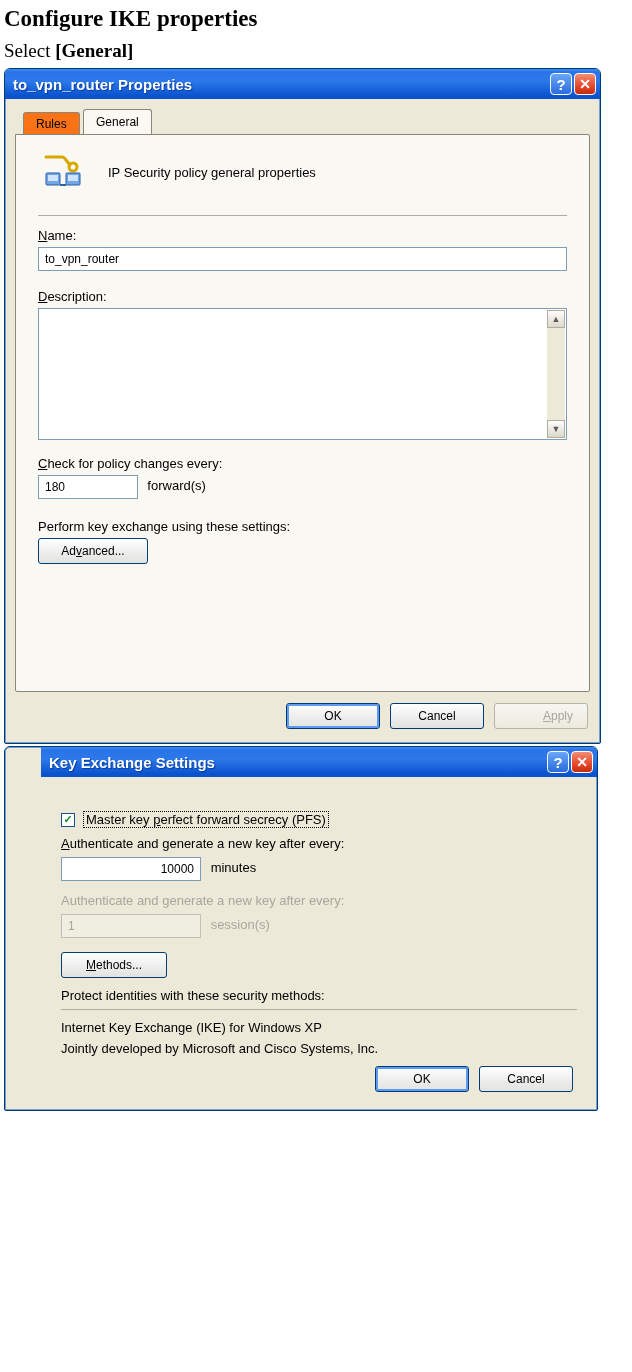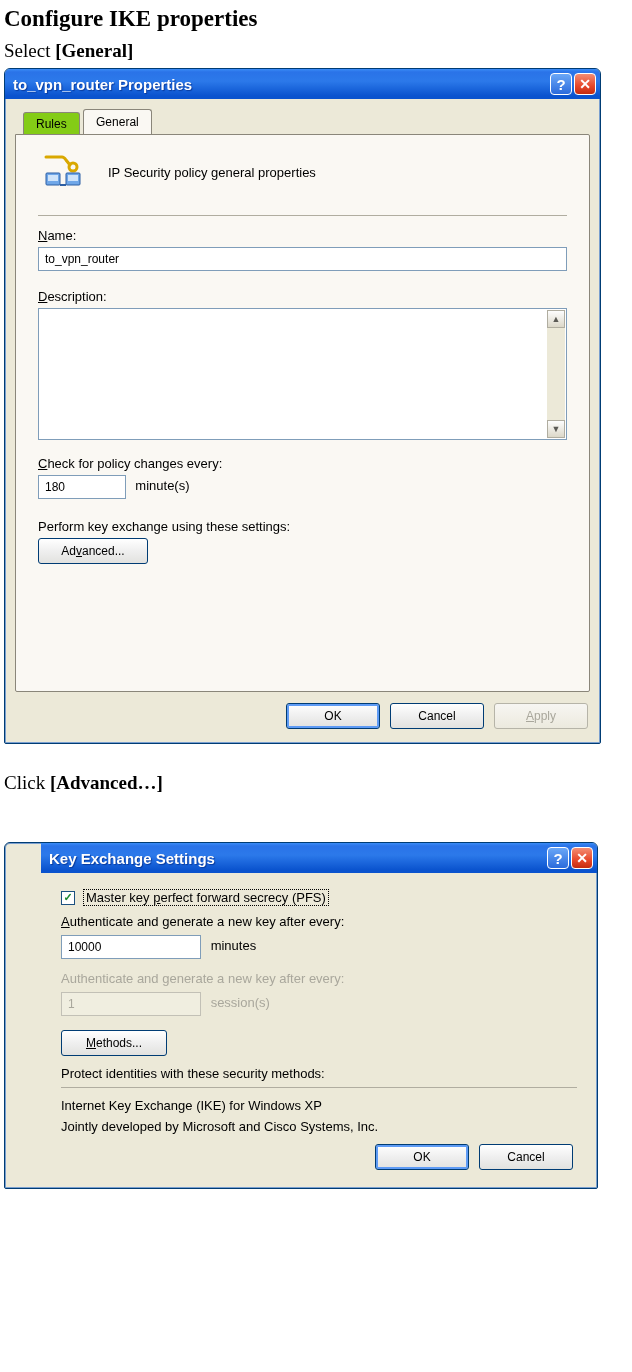--- a/index.html
+++ b/index.html
@@ -74,21 +74,21 @@
   .tabs {
     position: relative;
     margin: 10px 10px 0 18px;
     font-size: 12px;
     height: 26px;
   }
   .tab {
     display: inline-block;
     border: 1px solid #8a867a;
     border-bottom: none;
-    background: #84cc16;
+    background: #f97316;
     padding: 4px 12px;
     border-radius: 3px 3px 0 0;
     position: relative;
     top: 2px;
     color: #000;
   }
   .tab.active {
     background: #faf8f3;
     top: 0;
     padding-top: 5px;
@@ -152,21 +152,21 @@
     width: 18px; height: 18px;
     background: linear-gradient(#fdfdfd,#dcd8c9);
     border: 1px solid #b0ada0;
     box-sizing: border-box;
     display: flex; align-items: center; justify-content: center;
     font-size: 9px; color: #5b5a55;
   }
   .scroll-btn.down { position: absolute; bottom: 0; }
 
   .smallbox {
-    width: 88px;
+    width: 100px;
     height: 24px;
     border: 1px solid #7f9db9;
     background: #fff;
     font-family: Tahoma, sans-serif;
     font-size: 12px;
     padding: 2px 6px;
     box-sizing: border-box;
     display: inline-block;
     vertical-align: middle;
   }
@@ -180,20 +180,21 @@
     border-radius: 3px;
     font-family: Tahoma, sans-serif;
     font-size: 12px;
     padding: 0 14px;
     color: #000;
   }
   .xp-button.disabled {
     color: #a9a79c;
     border-color: #b6b4a8;
     background: linear-gradient(#f7f6f2,#eceade);
+    text-align: right;
   }
   .xp-button.primary {
     box-shadow: 0 0 0 2px #5e9bf5 inset;
   }
 
   .button-row {
     display: flex;
     gap: 10px;
     justify-content: flex-end;
     padding: 10px 12px 14px 12px;
@@ -203,20 +204,21 @@
   .dlg2 { width: 556px; background:#ece9d8;padding-left:36px; }
   .dlg2-body {
     padding: 16px 20px 12px 20px;
     font-size: 13px;
   }
   .chk-line {
     display: flex;
     align-items: center;
     gap: 8px;
     margin-bottom: 8px;
+    margin-top: 18px;
   }
   .chk {
     width: 14px; height: 14px;
     border: 1px solid #1c5180;
     background: #fff;
     display: inline-flex; align-items: center; justify-content: center;
     font-size: 11px;
     color: #1e8a2f;
     box-sizing: border-box;
   }
@@ -299,41 +301,38 @@
         <div class="scroll-btn up">▲</div>
         <div class="scroll-btn down">▼</div>
       </div>
     </div>
 
     <div class="field-label" style="margin-top:16px;">
       <span class="underline">C</span><span>heck for policy changes every:</span>
     </div>
     <div style="margin-top:4px;">
       <input class="smallbox" type="text" value="180" style="">
-      <span class="inline-label">minute(s)</span>
+      <span class="inline-label">forward(s)</span>
     </div>
 
     <div class="field-label" style="margin-top:20px;">Perform key exchange using these settings:</div>
     <button class="xp-button" style="min-width:110px;">
       <span>Ad</span><span class="underline">v</span><span>anced...</span>
     </button>
   </div>
 
   <div class="button-row">
     <button class="xp-button primary">OK</button>
     <button class="xp-button">Cancel</button>
     <button class="xp-button disabled">
       <span class="underline">A</span><span>pply</span>
     </button>
   </div>
 </div>
 
-<div class="instruction" style="margin-top:28px; margin-bottom:48px;">
-  <span>Click </span><b>[Advanced…]</b>
-</div>
 
 <div class="win-dialog dlg2">
   <div class="titlebar">
     <span class="title-text">Key Exchange Settings</span>
     <span class="tb-btn tb-help">?</span>
     <span class="tb-btn tb-close">✕</span>
   </div>
 
   <div class="dlg2-body">
 
@@ -341,21 +340,21 @@
       <span class="chk checked"></span>
       <span class="dotted-focus">
         <span>Master key </span><span class="underline">p</span><span>erfect forward secrecy (PFS)</span>
       </span>
     </div>
 
     <div>
       <span class="underline">A</span><span>uthenticate and generate a new key after every:</span>
     </div>
     <div style="margin:6px 0 12px 0;">
-      <input class="smallbox" style="width: 140px;" type="text" value="10000">
+      <input class="smallbox" style="width: 140px; text-align: right;" type="text" value="10000">
       <span class="inline-label">minutes</span>
     </div>
 
     <div class="grayed">Authenticate and generate a new key after every:</div>
     <div style="margin:6px 0 14px 0;">
       <input class="smallbox disabled" style="width: 140px;" type="text" disabled="" value="1">
       <span class="inline-label grayed">session(s)</span>
     </div>
 
     <div style="margin:8px 0 10px 0;">

